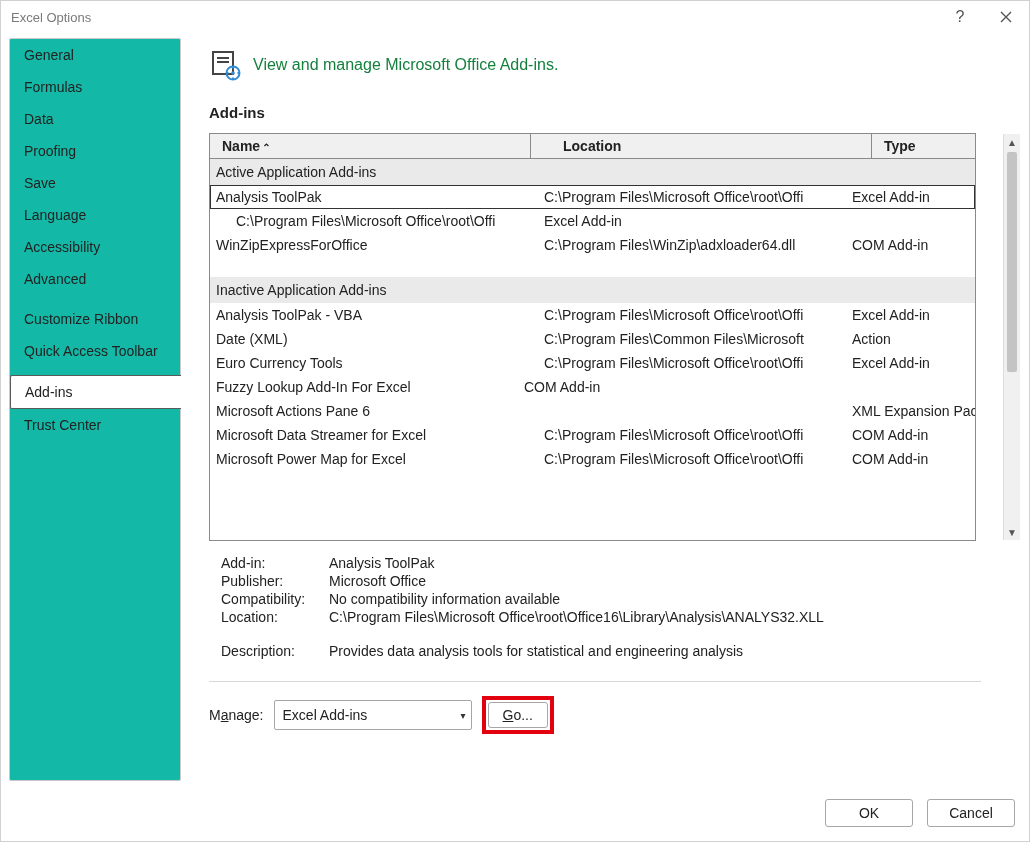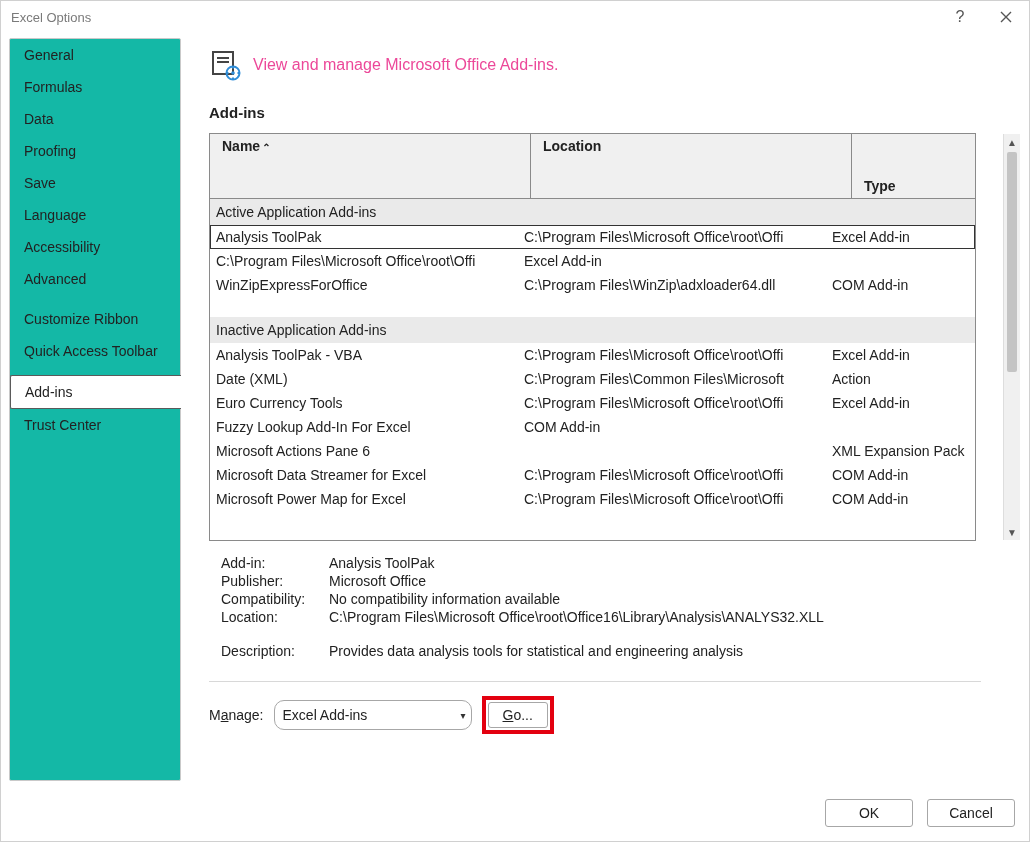--- a/index.html
+++ b/index.html
@@ -73,21 +73,21 @@
     flex-direction: column;
     overflow: hidden;
   }
   .header-row {
     display: flex;
     align-items: center;
     gap: 10px;
     margin-bottom: 22px;
   }
   .header-icon svg { width: 34px; height: 34px; display:block; }
-  .header-text { font-size: 16px; color: #ec4899; }
+  .header-text { font-size: 16px; color: #15803d; }
   .section-title {
     font-weight: 600;
     font-size: 15px;
     margin-bottom: 12px;
   }
   .table-wrap {
     position: relative;
   }
   .table {
     border: 1px solid #8a8a8a;
@@ -102,24 +102,24 @@
     background: #f0f0f0;
     border-bottom: 1px solid #8a8a8a;
     font-weight: 600;
   }
   .th {
     padding: 4px 12px;
     border-right: 1px solid #8a8a8a;
     overflow: hidden;
     white-space: nowrap;
   }
-  .th.last { border-right: none; margin-top: 40px; }
+  .th.last { border-right: none; }
   .sort-icon { font-size: 10px; margin-left: 2px; color:#222; }
   .col-name { width: 296px; }
-  .col-loc  { width: 296px; }
+  .col-loc  { width: 296px; margin-left: 20px; }
   .col-type { flex: 1; }
   .tbody { flex: 1; overflow: hidden; }
   .cat-row {
     font-weight: 400;
     padding: 5px 6px;
     background: #eaeaea;
   }
   .cat-row.spacer-above { margin-top: 20px; }
   .trow {
     display: flex;
@@ -176,21 +176,21 @@
     align-items: center;
     gap: 10px;
   }
   .manage-label { }
   .select-wrap {
     position: relative;
     display: inline-block;
   }
   .select {
     border: 1px solid #a7a7a7;
-    border-radius: 10px;
+    border-radius: 2px;
     height: 24px;
     width: 166px;
     padding: 2px 22px 2px 8px;
     background: #fff;
     display: flex;
     align-items: center;
   }
   .select-caret {
     position: absolute;
     right: 6px; top: 50%; transform: translateY(-50%);

